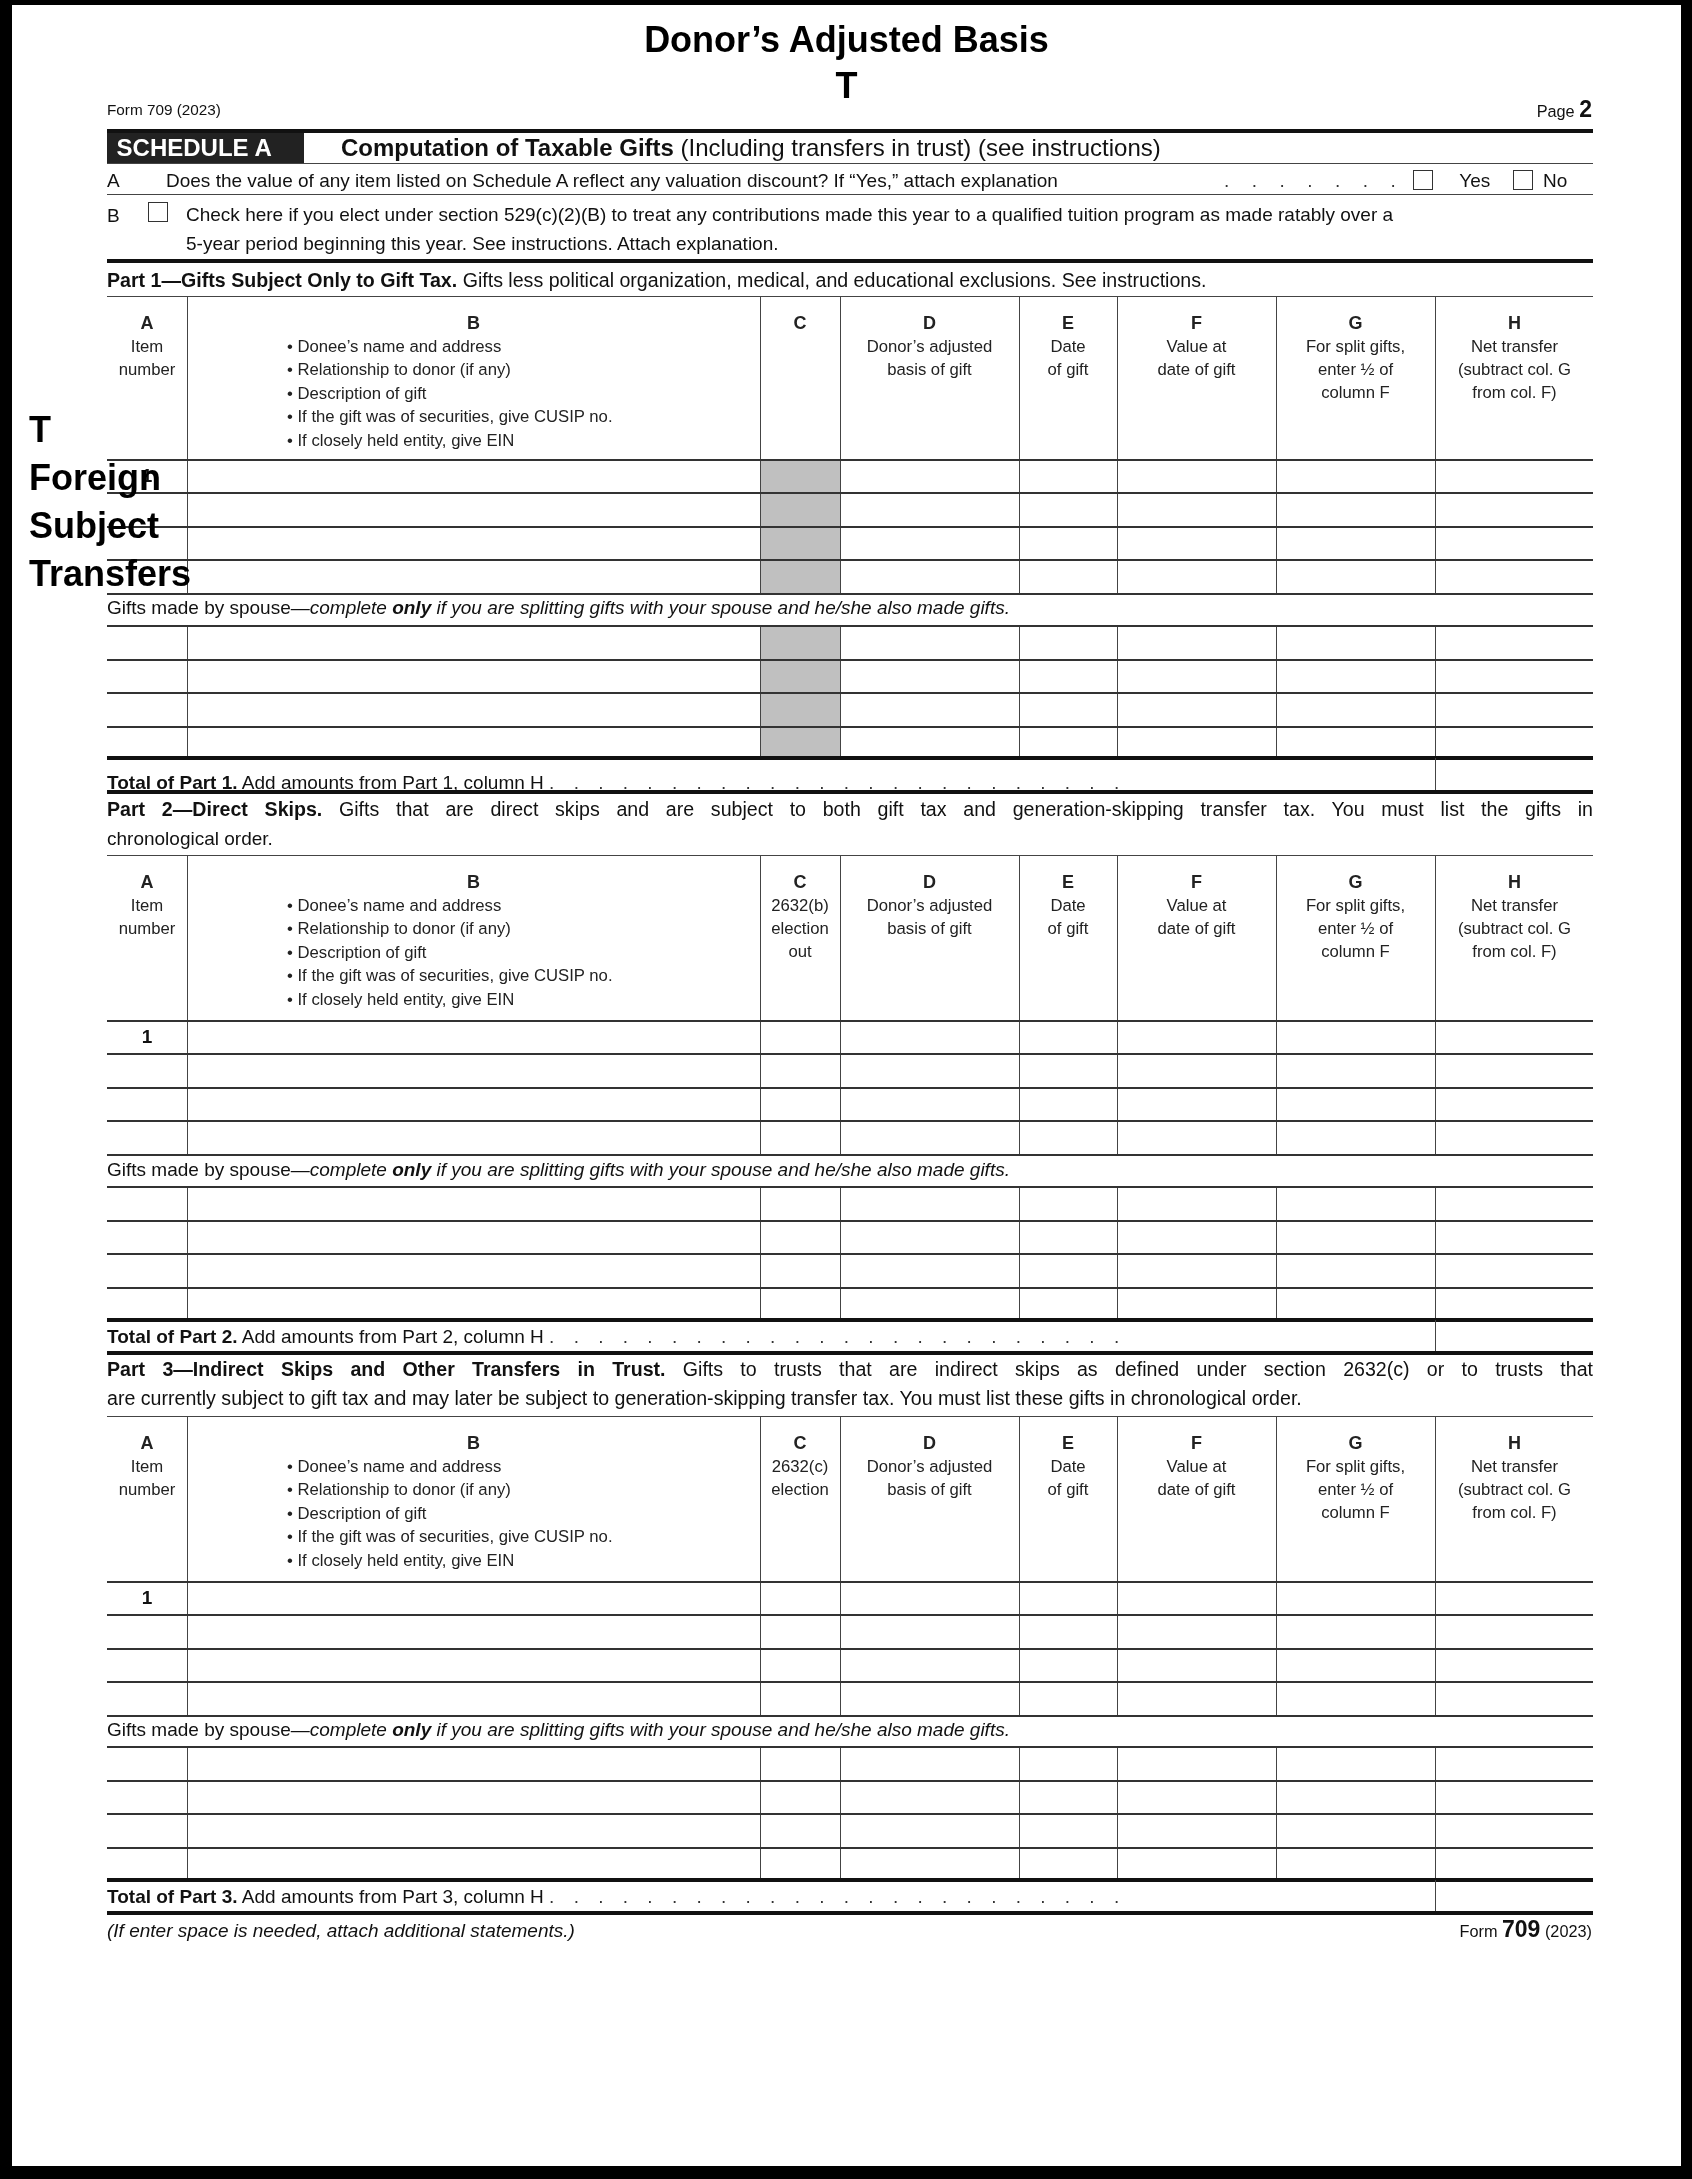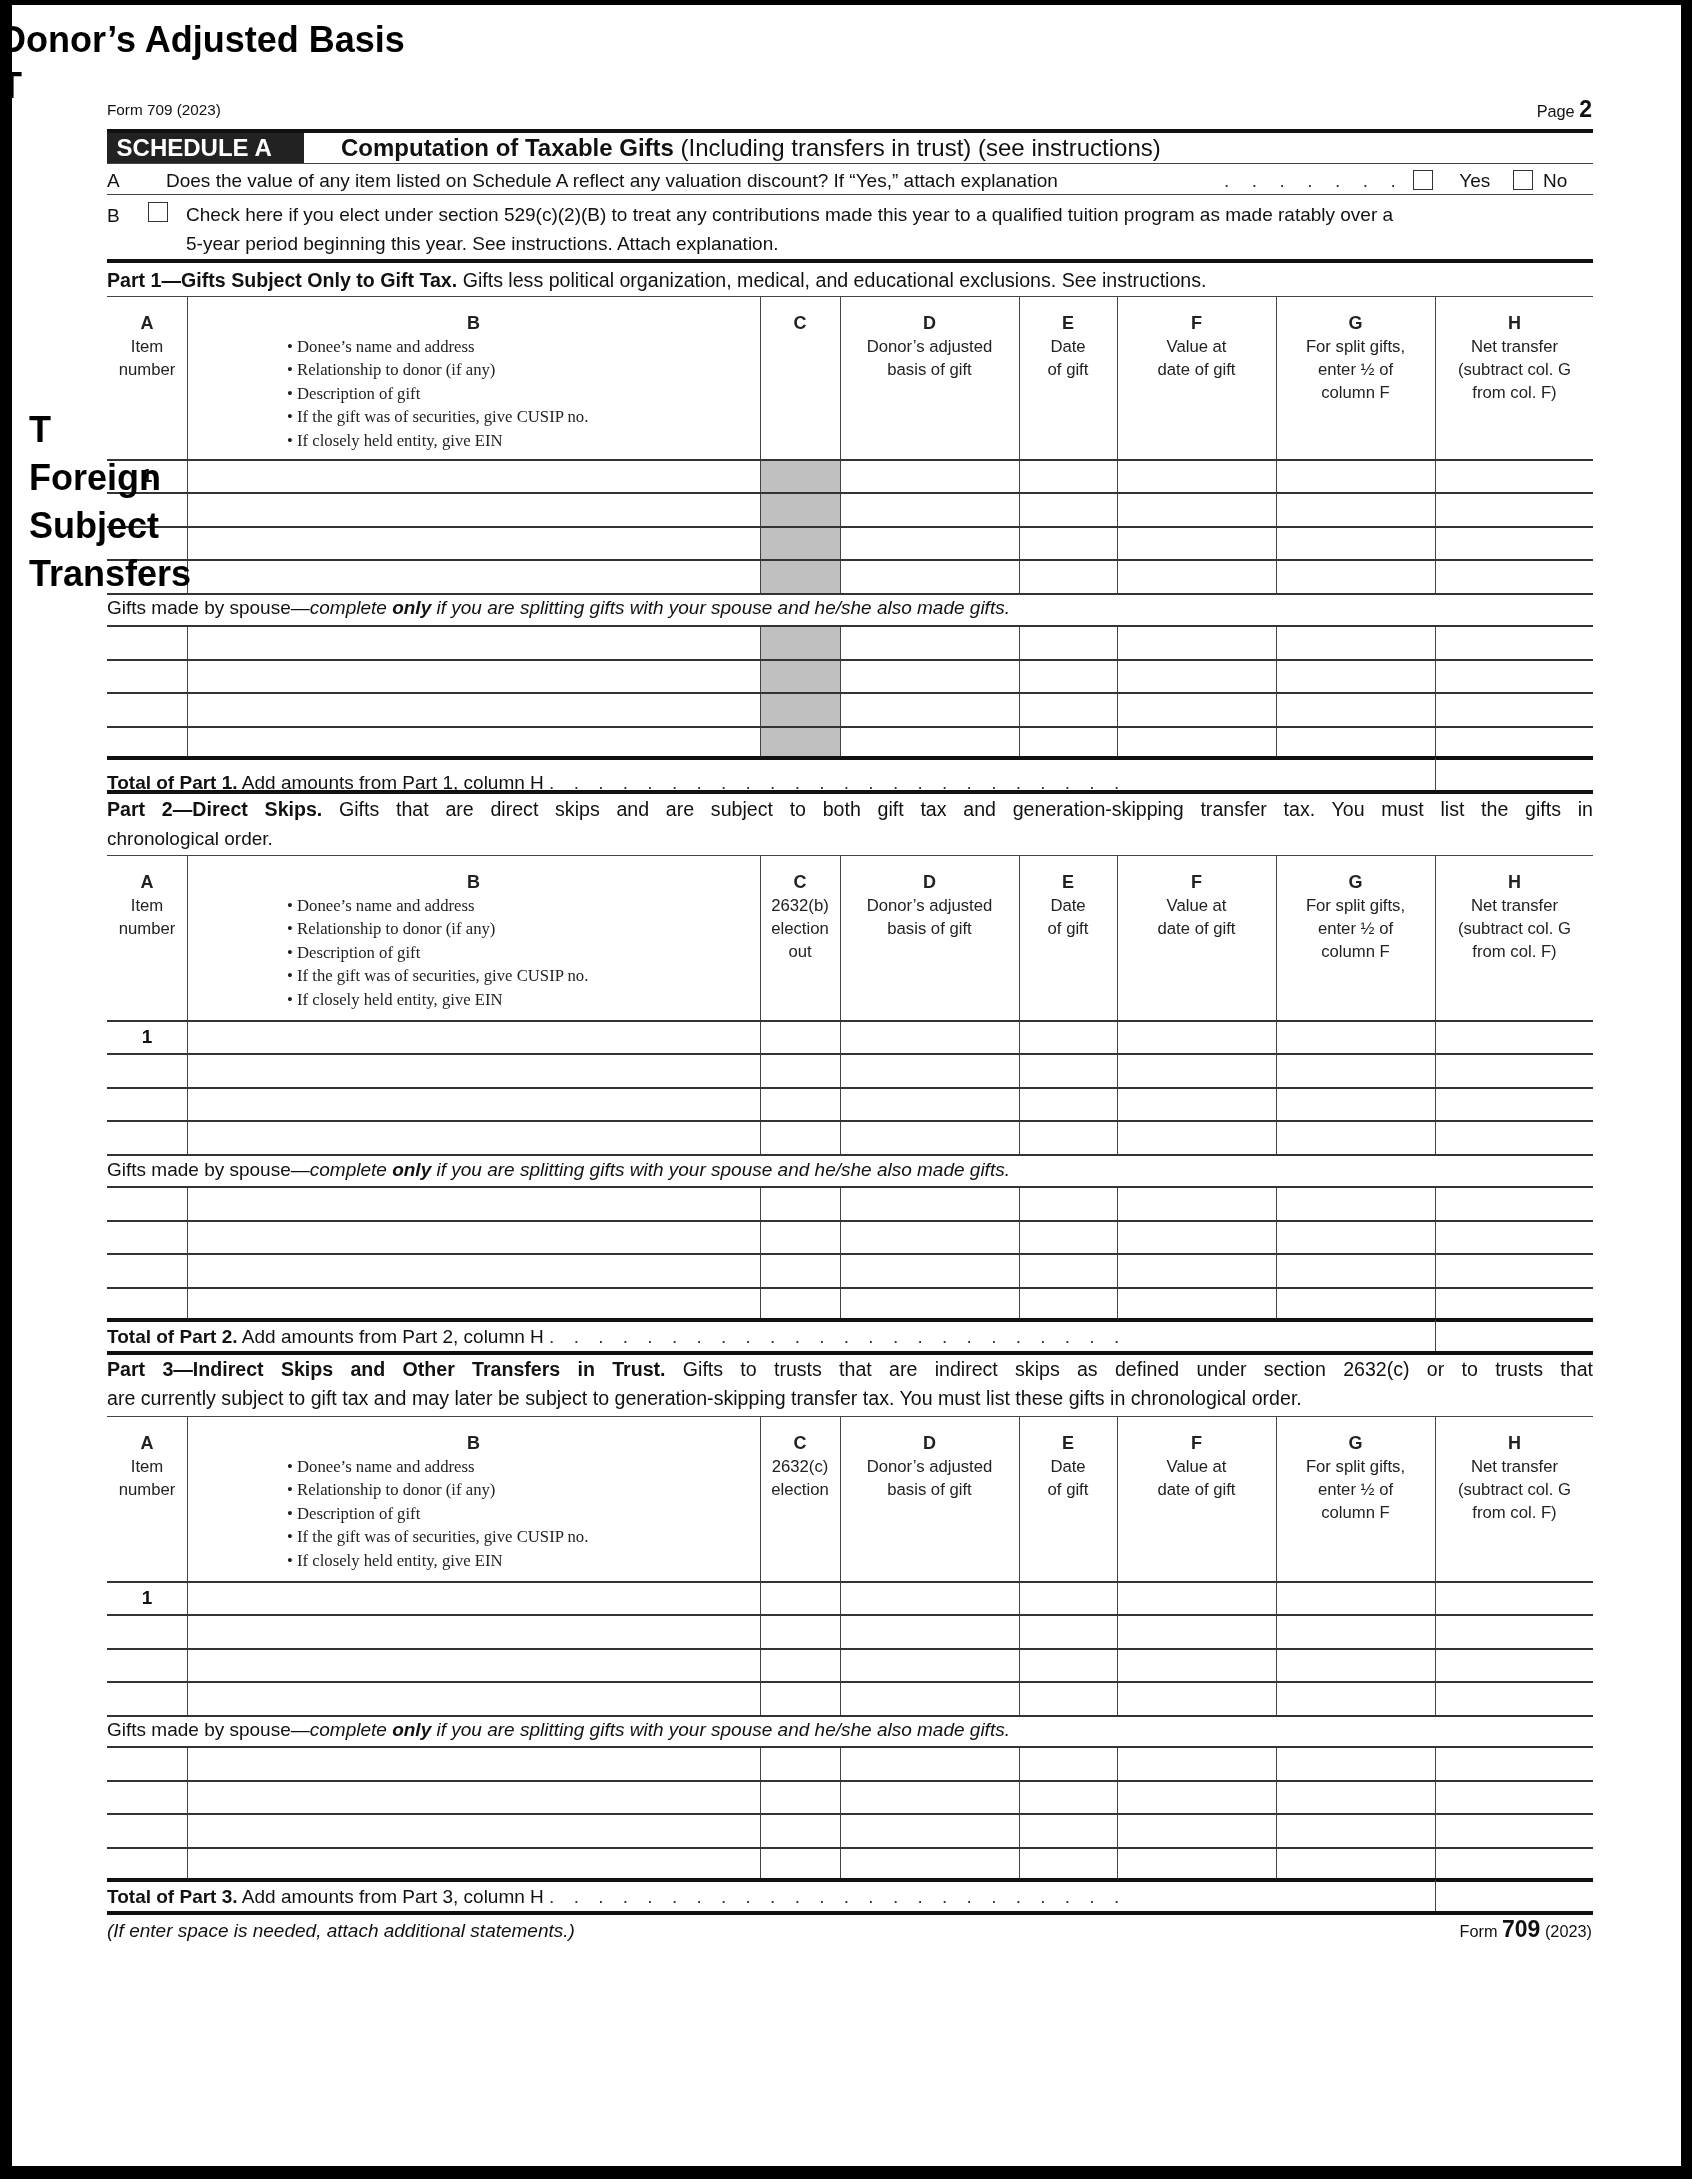--- a/index.html
+++ b/index.html
@@ -1,36 +1,36 @@
 <!DOCTYPE html>
 <html><head>
 <meta charset="utf-8">
 <style>
   * { box-sizing: border-box; margin: 0; padding: 0; }
   html, body { width: 1693px; height: 2179px; background: #fff; overflow: hidden; }
   body { position: relative; font-family: "Liberation Sans", sans-serif; color: #111; }
   .frame { position: absolute; left: 0; top: 0; width: 1693px; height: 2179px;
     border-left: 12.4px solid #000; border-right: 12.4px solid #000; border-top: 5.7px solid #000; border-bottom: 13.4px solid #000; }
-  .overlay-title { position: absolute; left: 0; width: 1693px; font-weight: bold; font-size: 36px; color: #000; }
+  .overlay-title { position: absolute; left: 0; width: 1693px; text-align: center; font-weight: bold; font-size: 36px; color: #000; }
   .side-label { position: absolute; left: 29px; font-weight: bold; font-size: 36px; color: #000; line-height: 48px; }
   .abs { position: absolute; }
   .small { font-size: 16.3px; }
   .rule { position: absolute; left: 107px; width: 1486px; background: #222; }
   .thin { height: 1px; background: #444; }
   .thick { height: 3.8px; background: #111; }
   .med { height: 1.9px; background: #333; }
   .sched-bar { position: absolute; left: 107px; top: 133px; height: 30px; width: 197px; background: #222; color: #fff; font-weight: bold; font-size: 24px; line-height: 30px; padding-left: 9.6px; }
   .sched-title { position: absolute; left: 341px; top: 133px; line-height: 30px; font-size: 24px; }
   .line-text { position: absolute; font-size: 19px; line-height: 23px; }
   .cb { display: inline-block; width: 20px; height: 20px; border: 1px solid #333; vertical-align: -2.9px; background: #fff; }
   .vline { position: absolute; width: 1px; background: #444; }
   .gray { position: absolute; background: #c0c0c0; }
   .colhead { position: absolute; text-align: center; font-size: 16.7px; line-height: 23px; color: #222; }
   .colhead b { display: block; font-size: 18px; }
-  .bullets { position: absolute; font-size: 16.7px; line-height: 23.4px; color: #222; font-family: Liberation Serif, serif; }
+  .bullets { position: absolute; font-size: 16.7px; line-height: 23.4px; color: #222; }
   .rownum { position: absolute; width: 80px; text-align: center; font-weight: bold; font-size: 19px; }
   .dots { letter-spacing: 0; color: #333; }
   .total-cell { position: absolute; }
   .data-cell { position: absolute; }
 </style>
 </head>
 <body>
 
 <div class="frame"></div>
 

